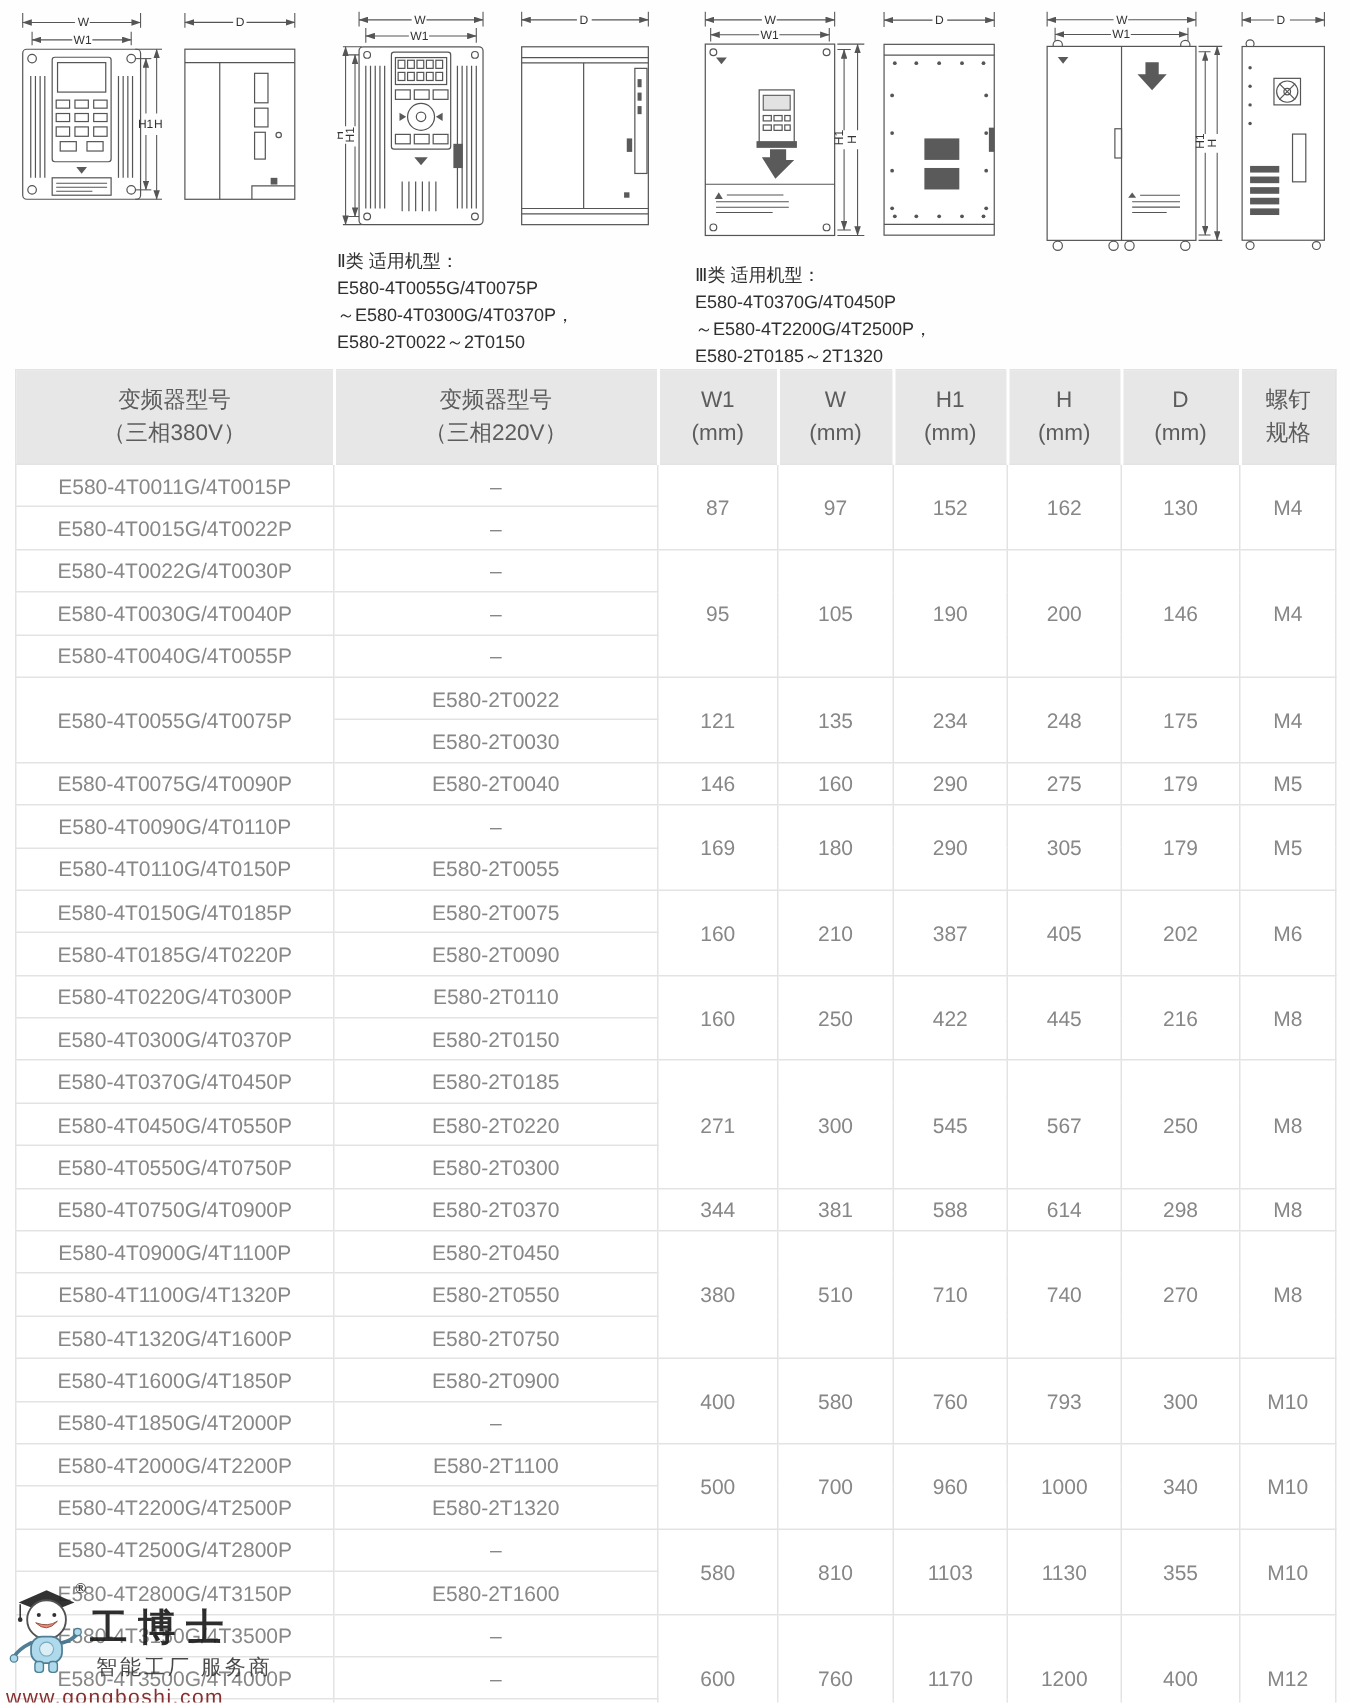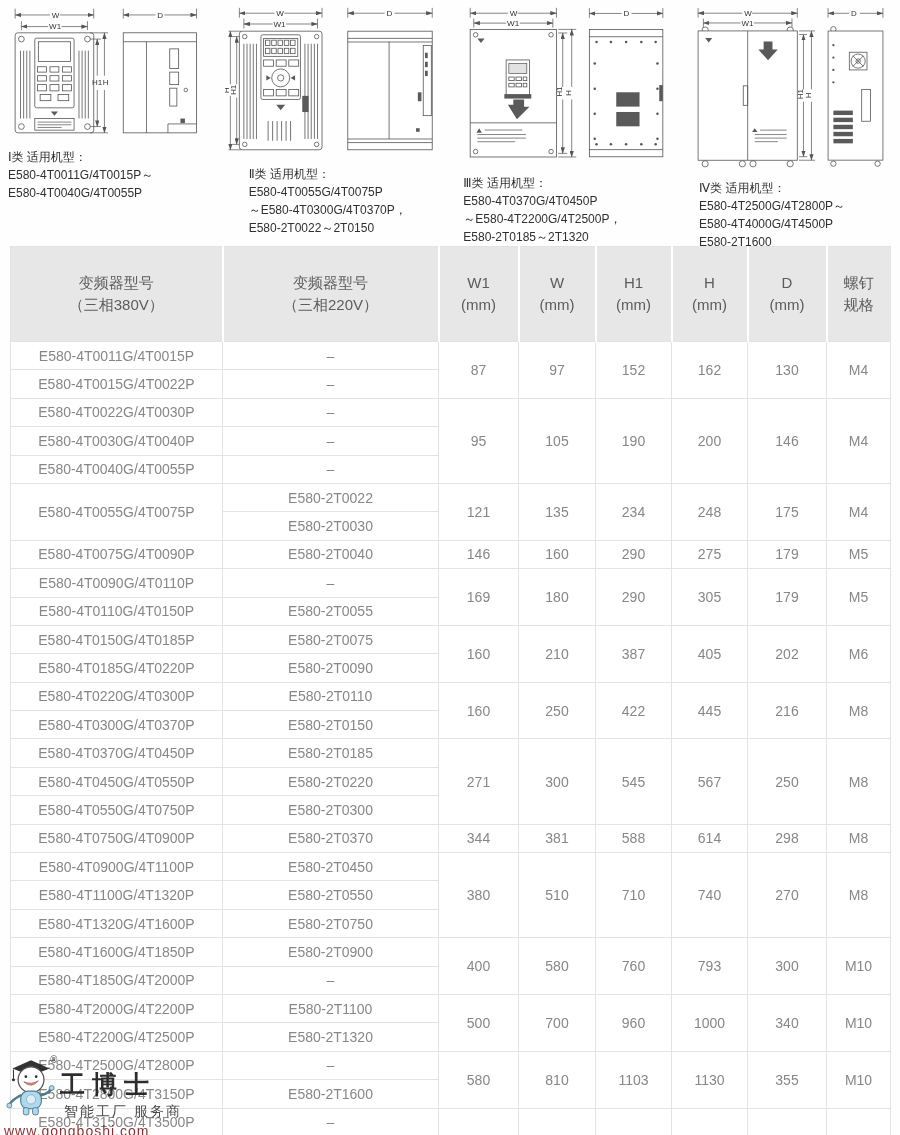--- a/index.html
+++ b/index.html
@@ -6,32 +6,32 @@
   body{width:900px;height:1135px;font-family:"Liberation Sans","DejaVu Sans",sans-serif;position:relative;overflow:hidden;}
   .page{position:relative;width:900px;height:1135px;background:#fefefe;}
 
   
   .drawings{position:absolute;top:0;left:0;width:900px;height:246px;display:flex;justify-content:space-between;padding:6px 10px 0 8px;box-sizing:border-box;}
   .dgroup{display:flex;flex-direction:column;}
   .views{display:flex;align-items:flex-start;gap:6px;}
   svg{display:block;}
   .caption{font-size:12px;color:#2f2f2f;line-height:1.5;margin-top:8px;}
   .caption div{white-space:nowrap;}
-  .cap2{margin-left:24px;}
+  .cap2{}
   .cap3{}
   .cap4{margin-left:8px;}
   .dline{stroke:#555;stroke-width:0.8;}
   .bline{stroke:#555;stroke-width:0.9;fill:none;}
   .bfill{stroke:#555;stroke-width:0.9;fill:#ffffff;}
   .dtext{font-size:9px;fill:#333;}
   .dark{fill:#5a5a5a;stroke:none;}
 
   
   table.spec{position:absolute;left:10px;top:246px;width:880px;border-collapse:collapse;table-layout:fixed;}
-  table.spec thead th{background:#e7e7e7;color:#5c5c5c;font-weight:normal;font-size:15px;height:62px;border-right:2px solid #fff;vertical-align:middle;padding:16px;}
+  table.spec thead th{background:#e7e7e7;color:#5c5c5c;font-weight:normal;font-size:15px;height:62px;border-right:2px solid #fff;vertical-align:middle;padding:0;}
   table.spec thead th:last-child{border-right:none;}
   table.spec thead th div{line-height:1.45;text-align:center;}
   table.spec tbody td{border:1px solid #e3e3e3;color:#878787;font-size:14px;text-align:center;height:27.4px;padding:0;vertical-align:middle;background:#fff;}
   table.spec{border:1px solid #e3e3e3;}
 
   
   .watermark{position:absolute;left:4px;top:1056px;width:230px;opacity:0.92;pointer-events:none;}
   .wm-row{display:flex;align-items:flex-start;}
   .wm-text{margin-left:4px;padding-top:12px;}
   .wm-brand{font-size:25px;font-weight:bold;color:#1c1c1c;letter-spacing:7px;font-family:"Liberation Serif","DejaVu Serif",serif;position:relative;}
@@ -124,25 +124,20 @@
           <rect class="bfill" x="10" y="30" width="82" height="112"></rect>
           <line class="bline" x1="10" y1="40" x2="92" y2="40"></line>
           <line class="bline" x1="36" y1="40" x2="36" y2="142"></line>
           <rect class="bline" x="62" y="48" width="10" height="22"></rect>
           <rect class="bline" x="62" y="74" width="10" height="14"></rect>
           <rect class="bline" x="62" y="92" width="8" height="20"></rect>
           <circle class="bline" cx="80" cy="94" r="2"></circle>
           <rect class="dark" x="74" y="126" width="5" height="5"></rect>
           <path class="bline" d="M60,142 v-10 h32"></path>
         </svg>
-      </div>
-      <div class="caption">
-        <div>Ⅰ类 适用机型：</div>
-        <div>E580-4T0011G/4T0015P～</div>
-        <div>E580-4T0040G/4T0055P</div>
       </div>
     </div>
 
     <div class="dgroup">
       <div class="views">
         <svg width="106" height="151" viewBox="0 0 118 168">
           <defs>
               <marker id="a3" markerWidth="9" markerHeight="6" refX="8.5" refY="3" orient="auto-start-reverse">
                 <path d="M0,0 L9,3 L0,6 Z" fill="#555"></path>
               </marker>
@@ -430,26 +425,20 @@
               <rect x="14" y="118" width="22" height="5"></rect>
               <rect x="14" y="126" width="22" height="5"></rect>
               <rect x="14" y="134" width="22" height="5"></rect>
               <rect x="14" y="142" width="22" height="5"></rect>
               <rect x="14" y="150" width="22" height="5"></rect>
             </g>
           <circle class="bfill" cx="14" cy="178" r="3"></circle>
             <circle class="bfill" cx="64" cy="178" r="3"></circle>
         </svg>
       </div>
-      <div class="caption cap4">
-        <div>Ⅳ类 适用机型：</div>
-        <div>E580-4T2500G/4T2800P～</div>
-        <div>E580-4T4000G/4T4500P</div>
-        <div>E580-2T1600</div>
-      </div>
     </div>
   </div>
 
   <table class="spec">
     <colgroup>
       <col style="width:212px">
         <col style="width:216px">
         <col style="width:80px">
         <col style="width:77px">
       <col style="width:76px">

